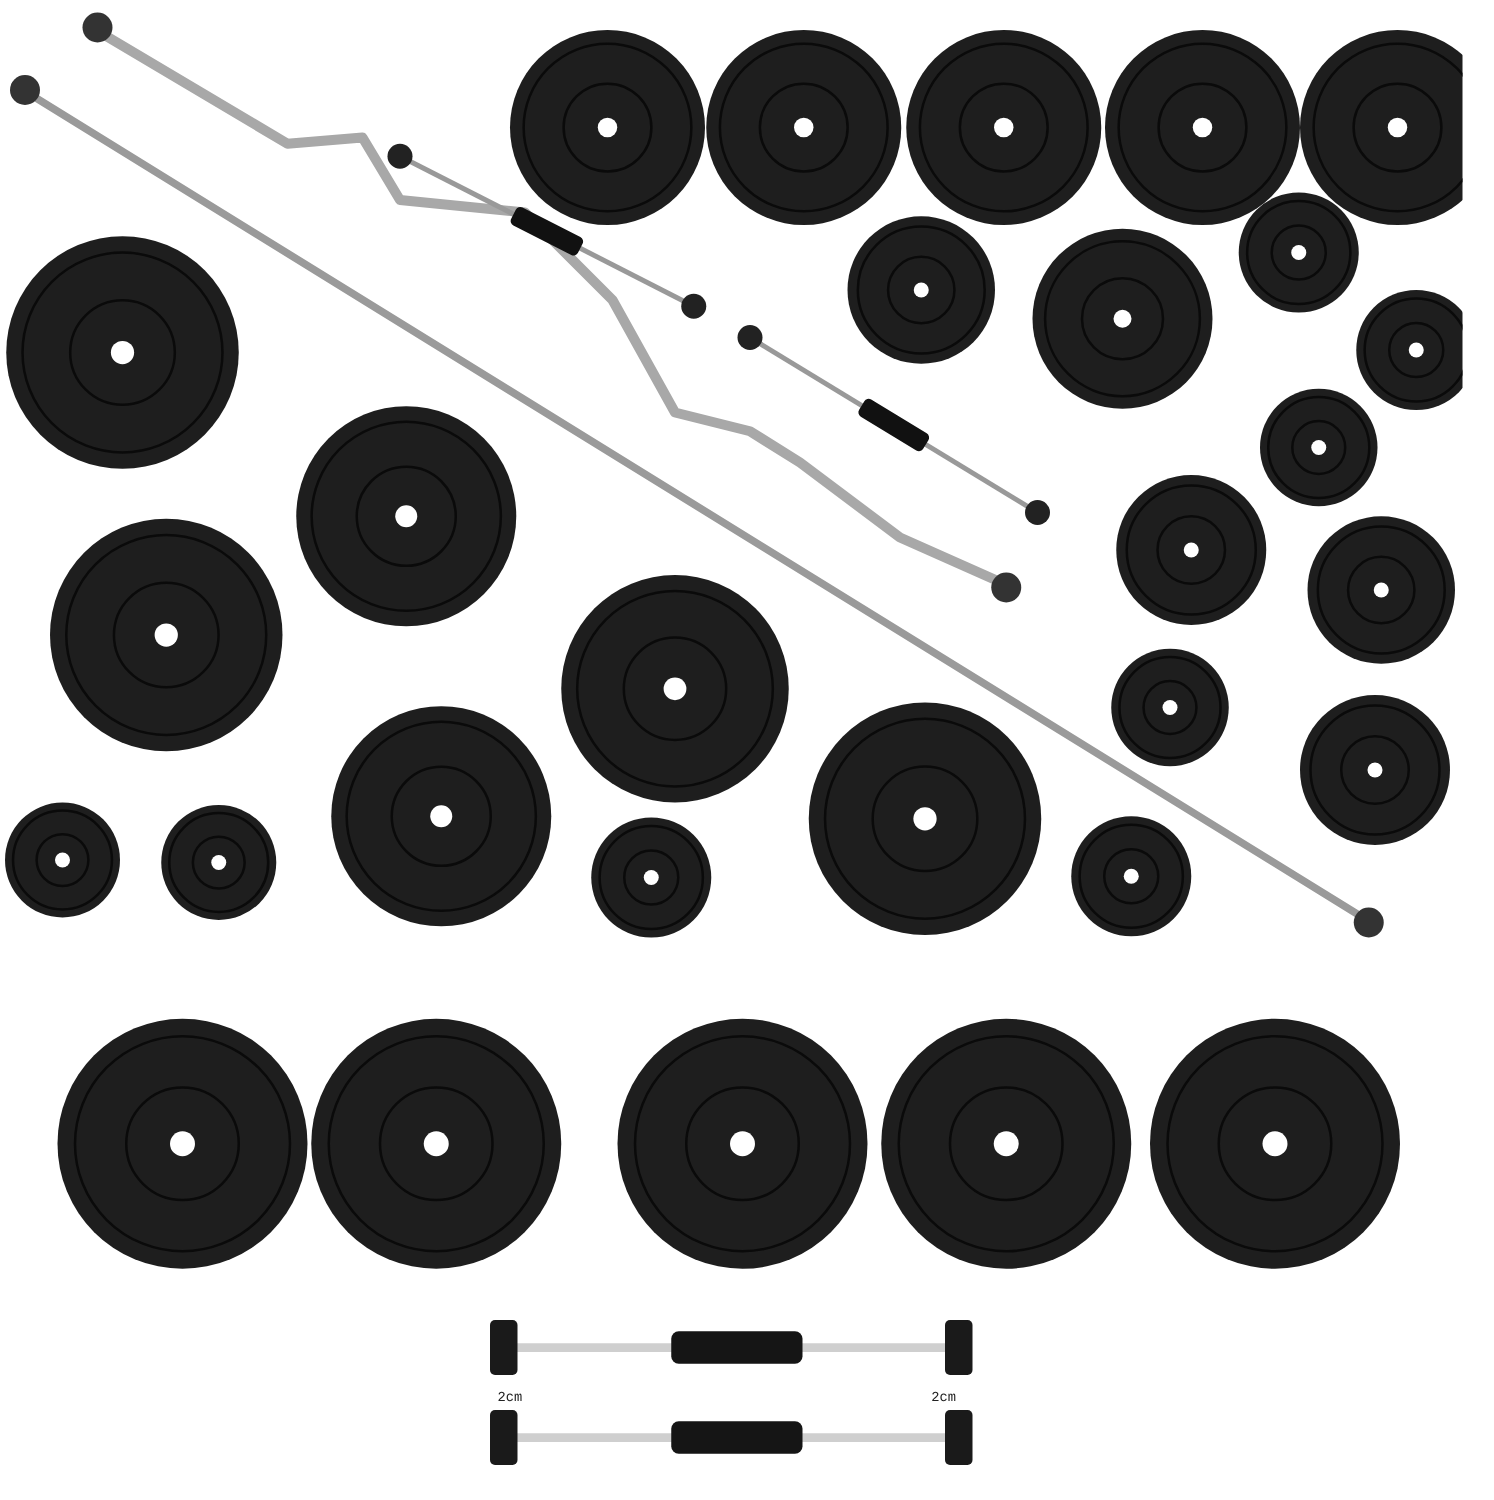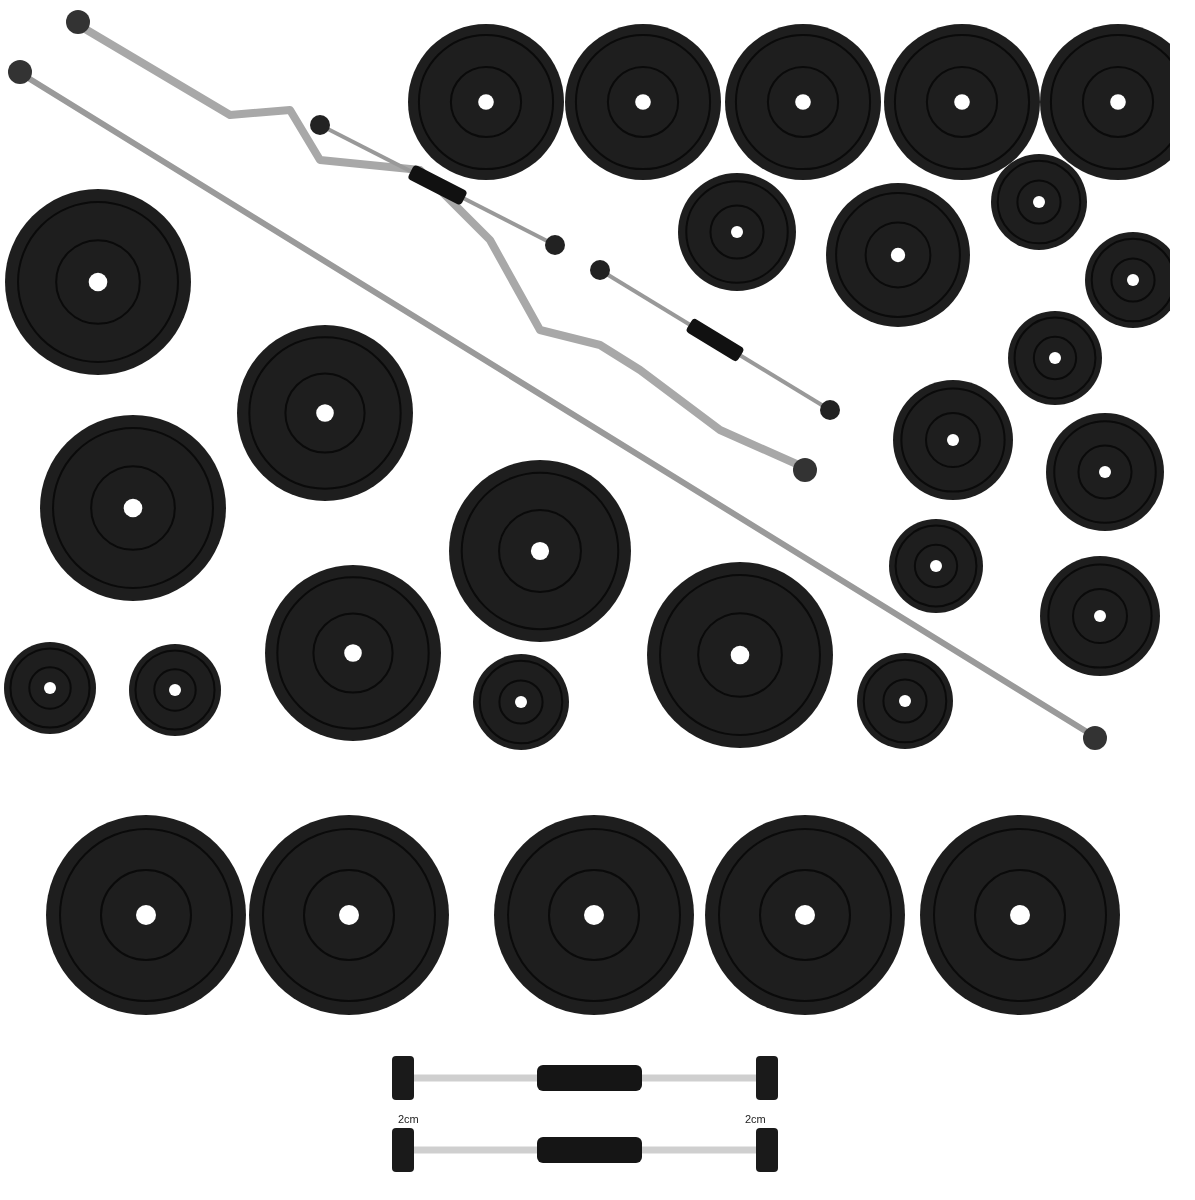--- a/index.html
+++ b/index.html
@@ -1,16 +1,16 @@
 <!DOCTYPE html>
 <html><head>
 <meta charset="utf-8">
 <style>
   html,body{margin:0;padding:0;background:#ffffff;}
-  #stage{position:relative;width:1170px;height:1200px;overflow:hidden;background:#fff;font-family:Liberation Sans, sans-serif;}
+  #stage{position:relative;width:1170px;height:1200px;overflow:hidden;background:#fff;font-family:Liberation Mono, monospace;}
   svg{position:absolute;left:0;top:0;}
   .lbl{position:absolute;font-size:11px;color:#222;}
 </style>
 </head>
 <body>
 
 <div id="stage">
   <svg id="art" width="1195" height="1200">
       <line x1="12" y1="68" x2="1100" y2="740" stroke="#9a9a9a" stroke-width="6" stroke-linecap="round"></line>
       <polyline points="70,20 230,115 290,110 320,160 420,170 490,240 540,330 600,345 640,370 720,430 810,470" fill="none" stroke="#a8a8a8" stroke-width="8" stroke-linejoin="round"></polyline>

